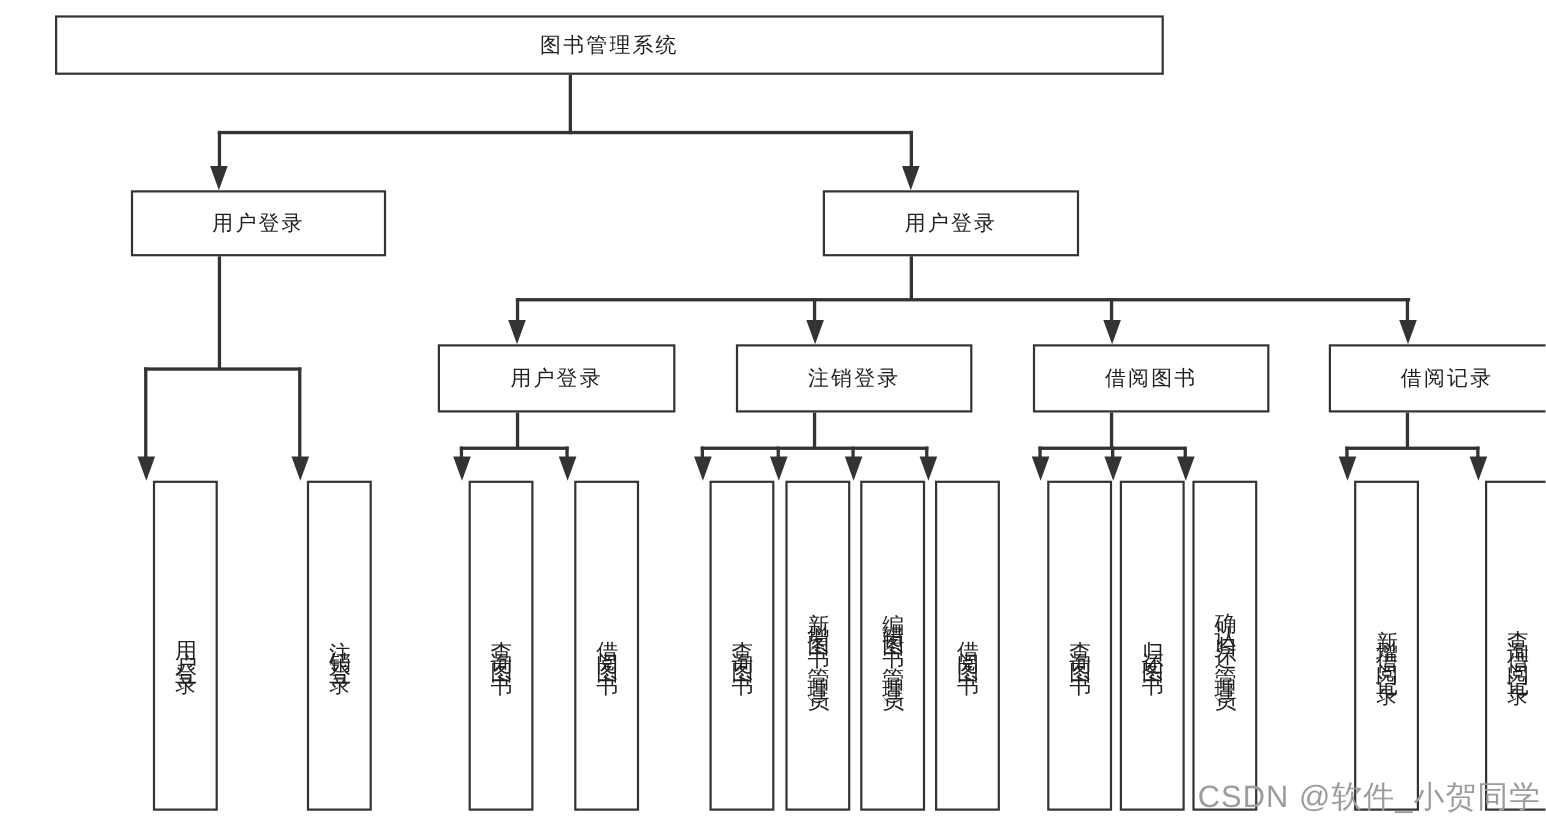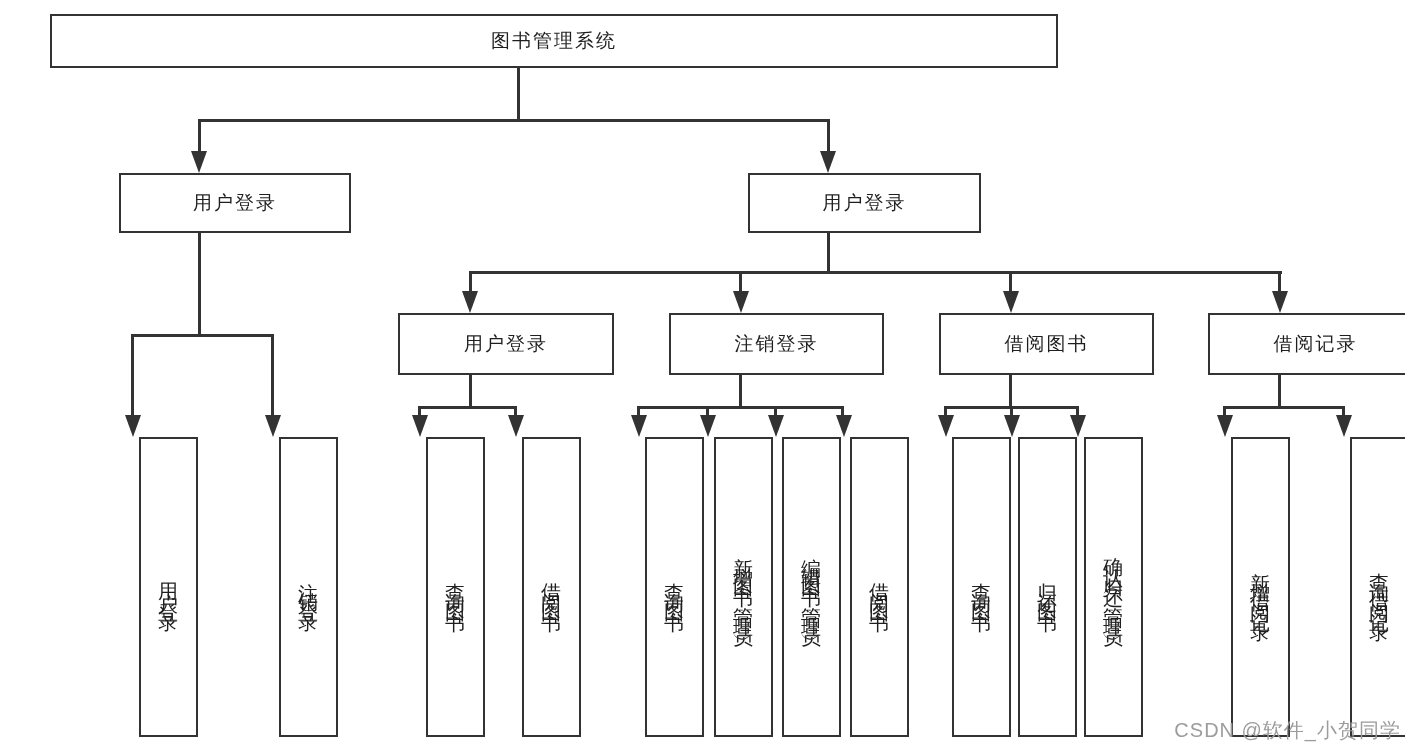--- a/index.html
+++ b/index.html
@@ -22,21 +22,21 @@
   }
   .vl{position:absolute;width:3px;background:#333333;}
   .hl{position:absolute;height:3px;background:#333333;}
   .arr{
     position:absolute;width:0;height:0;
     border-left:8px solid transparent;border-right:8px solid transparent;
     border-top:22px solid #333333;
   }
   .watermark{
     position:absolute;right:4px;bottom:3px;
-    color:#9c9c9c;font-size:20px;letter-spacing:1px;
+    color:#9c9c9c;font-size:28px;letter-spacing:1px;
   }
 </style>
 </head>
 <body>
 
 <div class="box hbox" style="left:14px;top:14px;width:1008px;height:54px;">图书管理系统</div>
 
 <div class="box hbox" style="left:83px;top:173px;width:232px;height:60px;">用户登录</div>
 <div class="box hbox" style="left:712px;top:173px;width:233px;height:60px;">用户登录</div>
 

